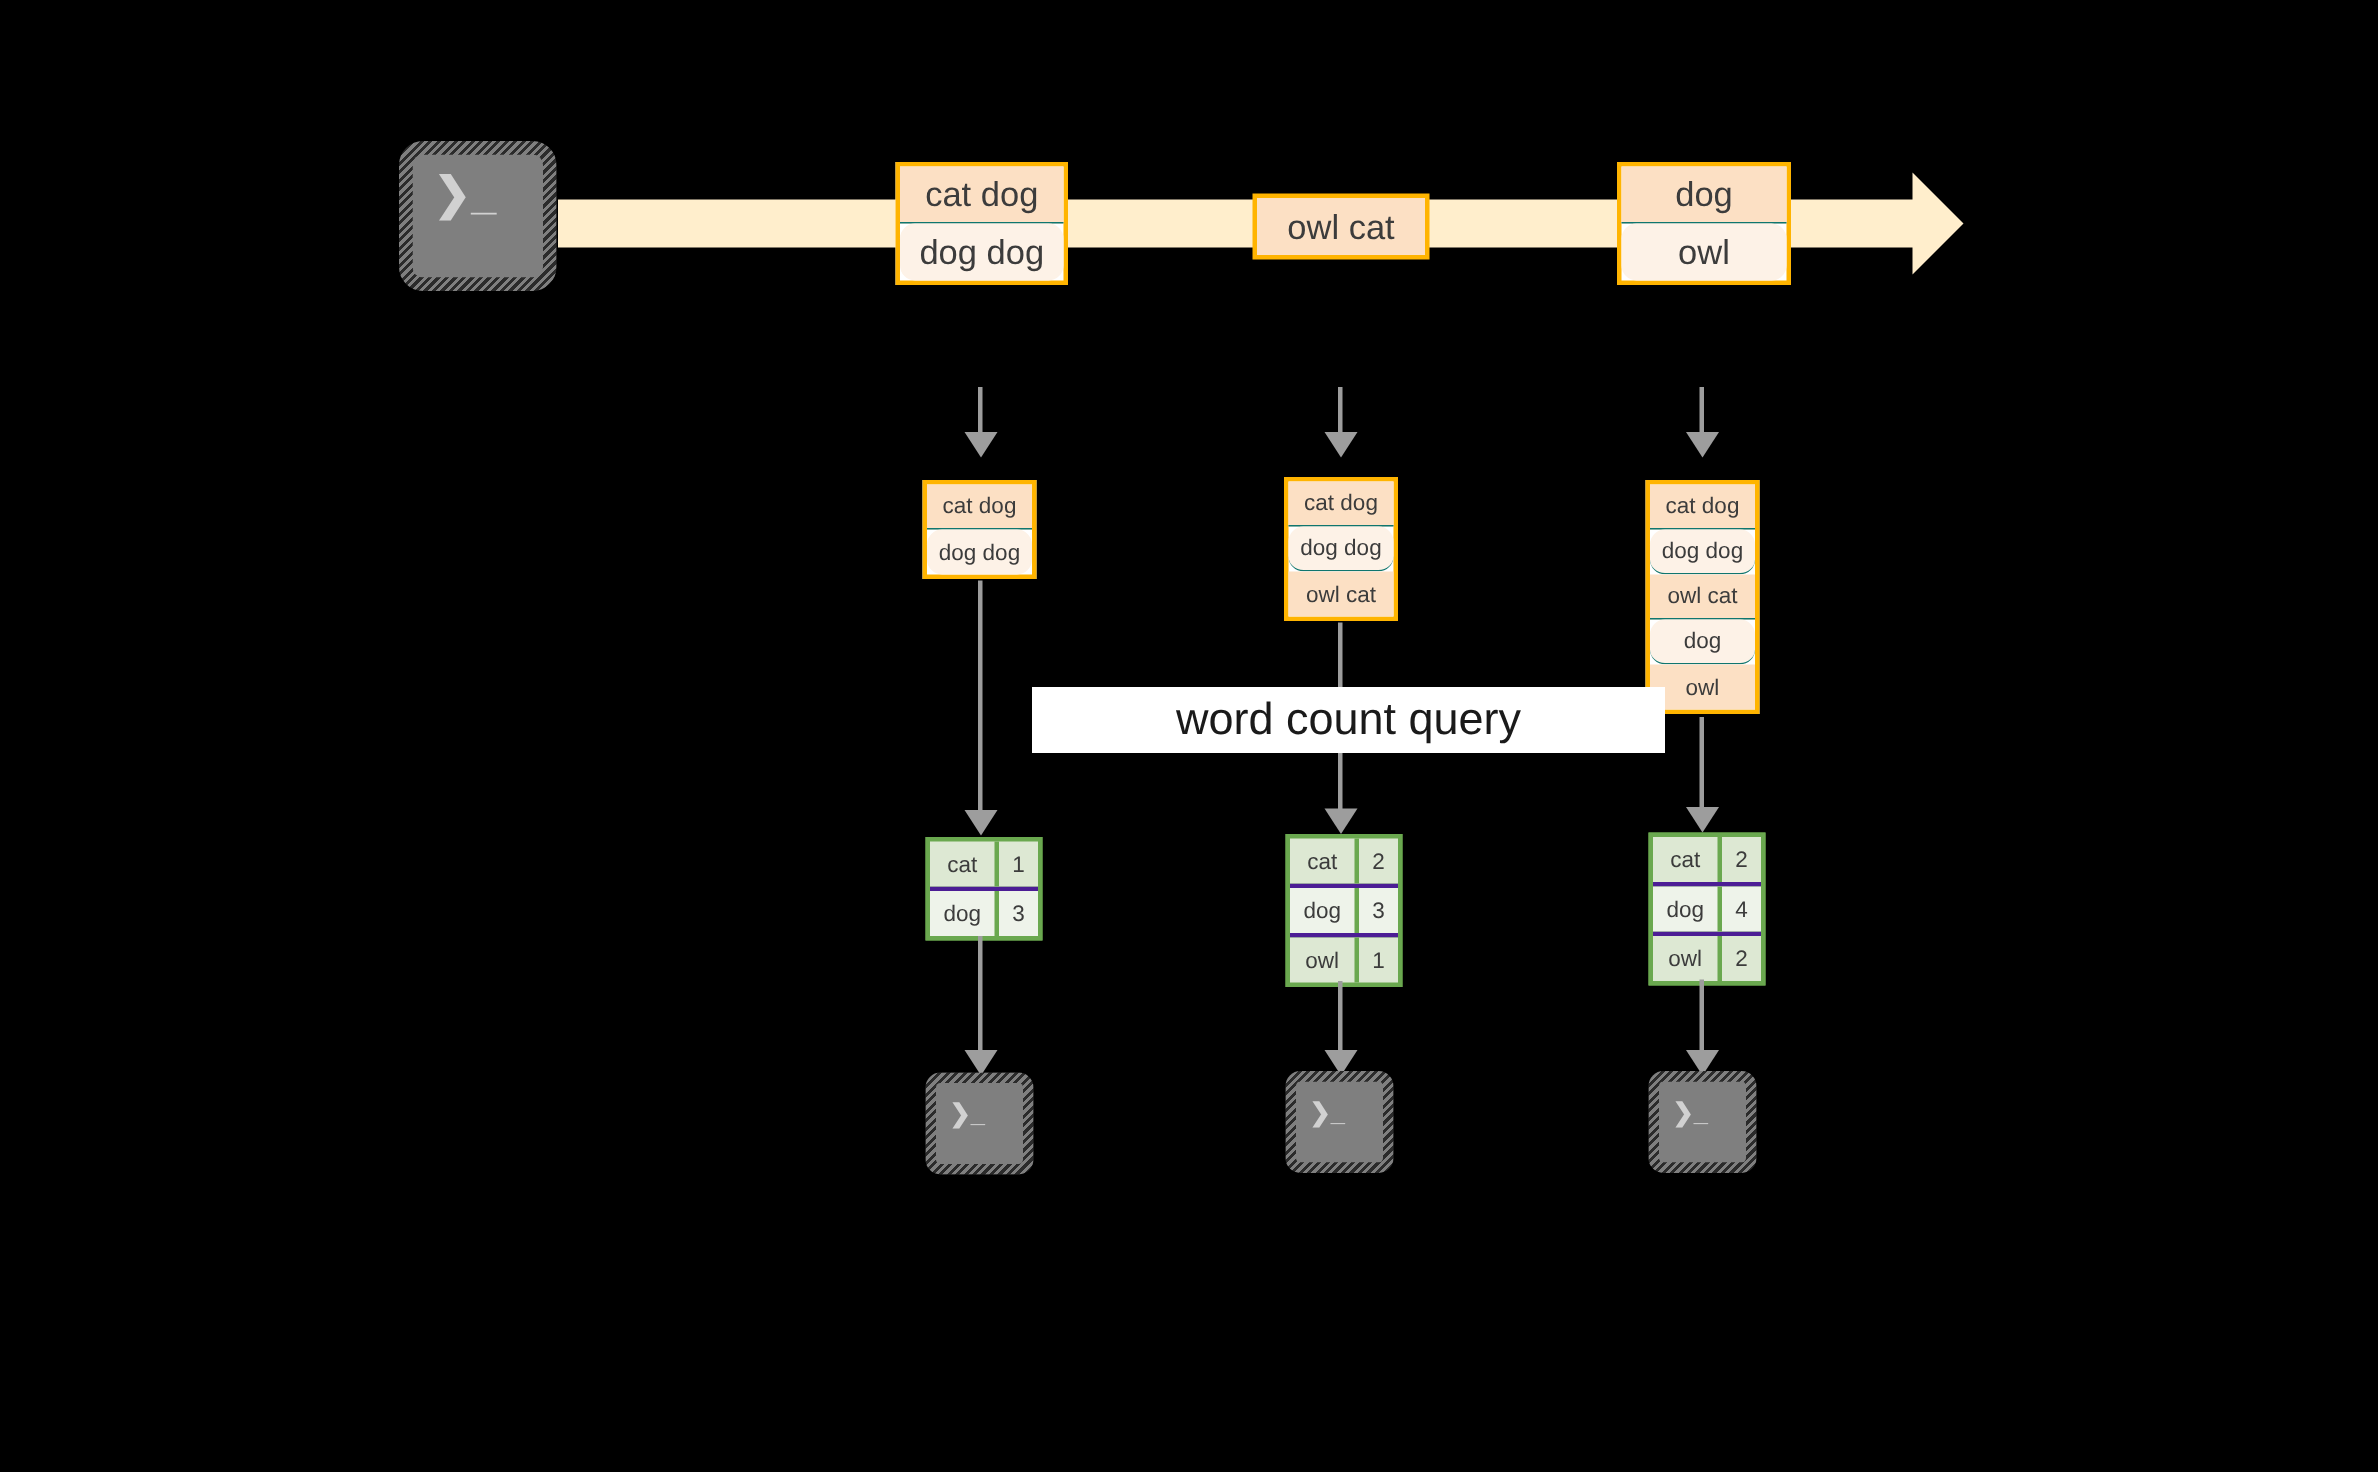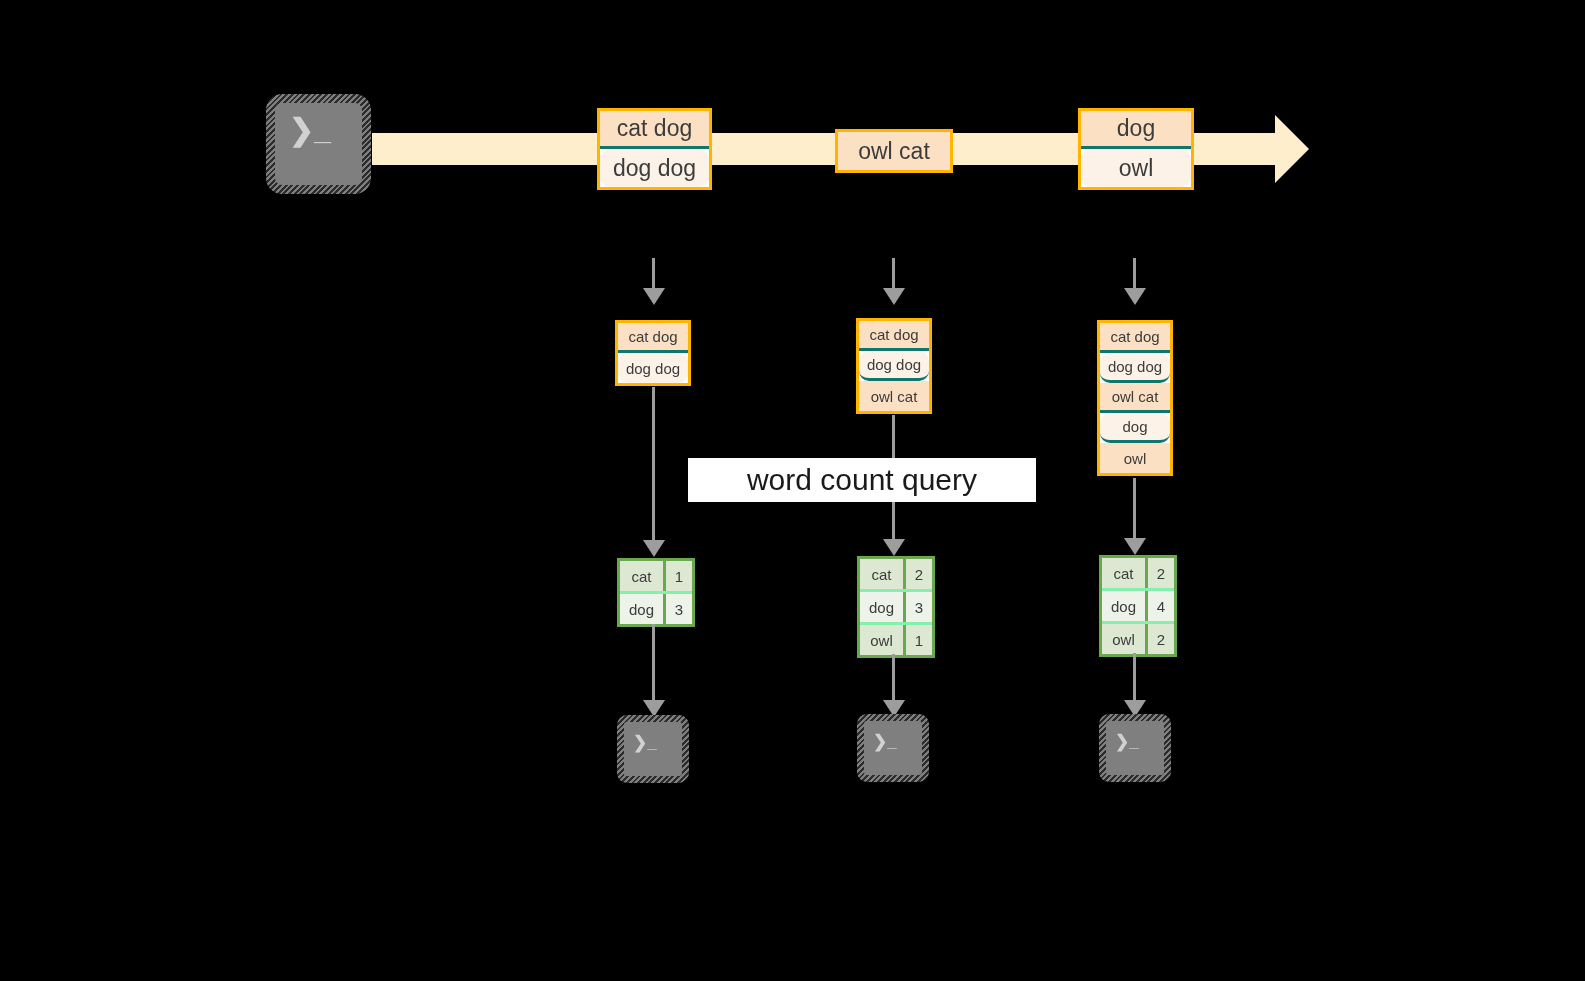--- a/index.html
+++ b/index.html
@@ -67,42 +67,42 @@
     border: 3px solid #ffb400;
     background: #fff;
   }
   .rec {
     box-sizing: border-box;
     display: flex;
     align-items: center;
     justify-content: center;
     color: #3c3c3c;
     white-space: nowrap;
-    border-bottom: 3px solid #0f766e;
+    border-bottom: 1px solid #0f766e;
   }
   .rec:last-child { border-bottom: none; }
   .rec.peach { background: #fce0c4; }
   .rec.cream { background: #fdf2e7; border-radius: 10px; }
 
   .rec-stack.lg .rec { height: 38px; font-size: 23px; }
   .rec-stack.sm .rec { height: 30px; font-size: 15px; }
 
   
   .table {
     position: absolute;
     box-sizing: border-box;
     border: 3px solid #6aa84f;
     display: flex;
     flex-direction: column;
     background: #6aa84f;
   }
   .trow {
     display: flex;
     height: 30px;
-    border-bottom: 3px solid #86efac;
+    border-bottom: 3px solid #4c1d95;
   }
   .trow:last-child { border-bottom: none; }
   .tcell {
     box-sizing: border-box;
     display: flex;
     align-items: center;
     justify-content: center;
     font-size: 15px;
     color: #3c3c3c;
     white-space: nowrap;
@@ -262,15 +262,15 @@
     </div>
   </div>
 
   <div class="arrow-line" style="left:1133px; top:653px; height:49px;"></div>
   <div class="arrow-head" style="left:1124px; top:700px;"></div>
 
   <div class="terminal small" style="left:1099px; top:714px;">
     <span class="prompt">❯_</span>
   </div>
 
-  <div class="query-label" style="left:688px; top:458px; width:348px; height:44px;">word count query</div>
+  <div class="query-label" style="left:688px; top:458px; width:422px; height:44px;">word count query</div>
 
 </div>
 
 </body></html>

